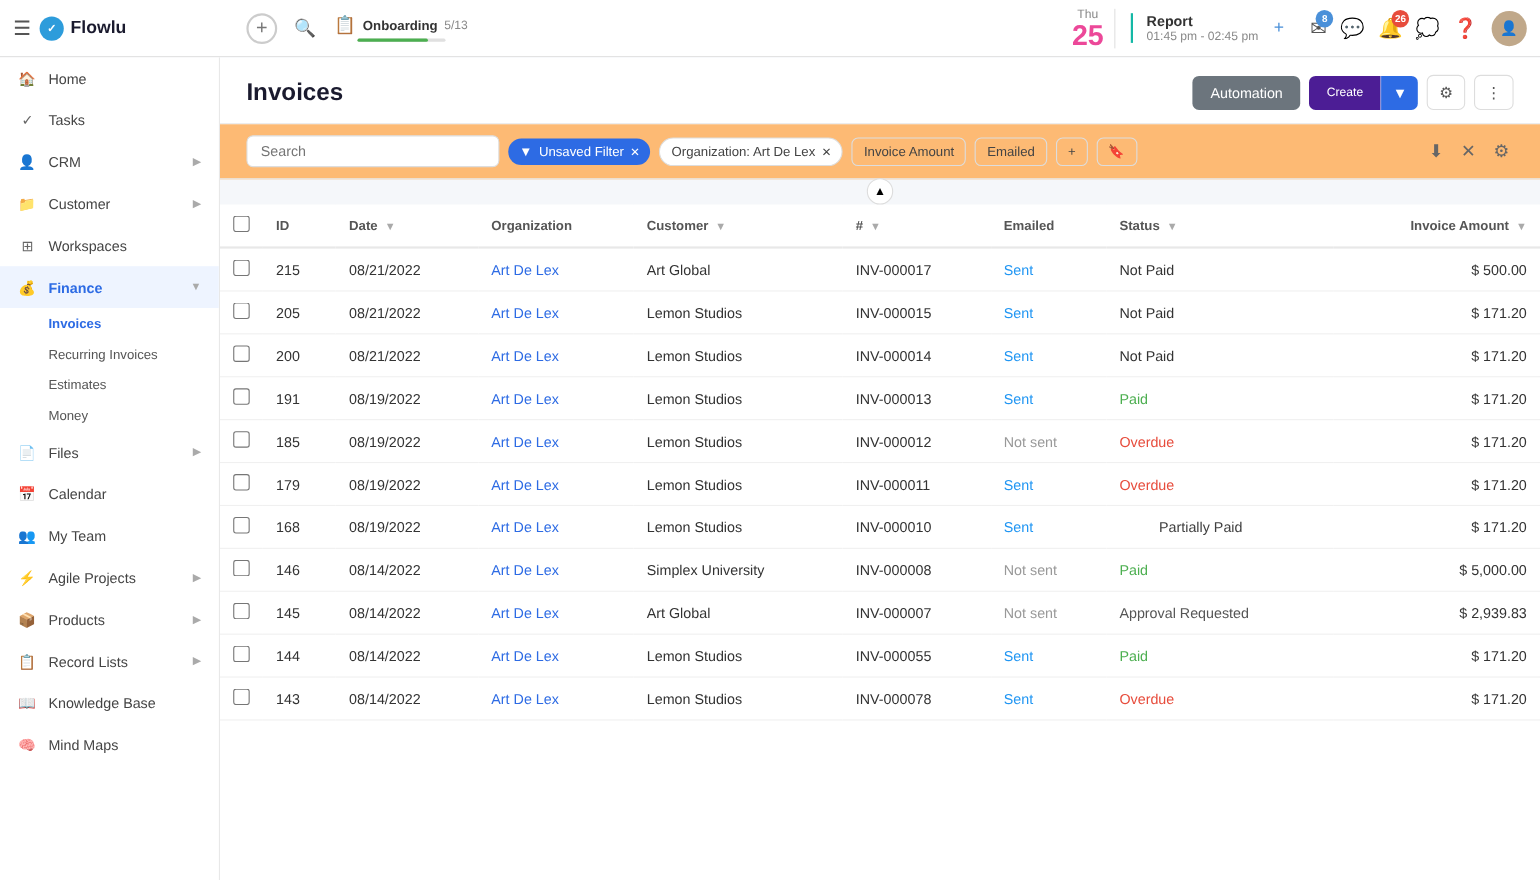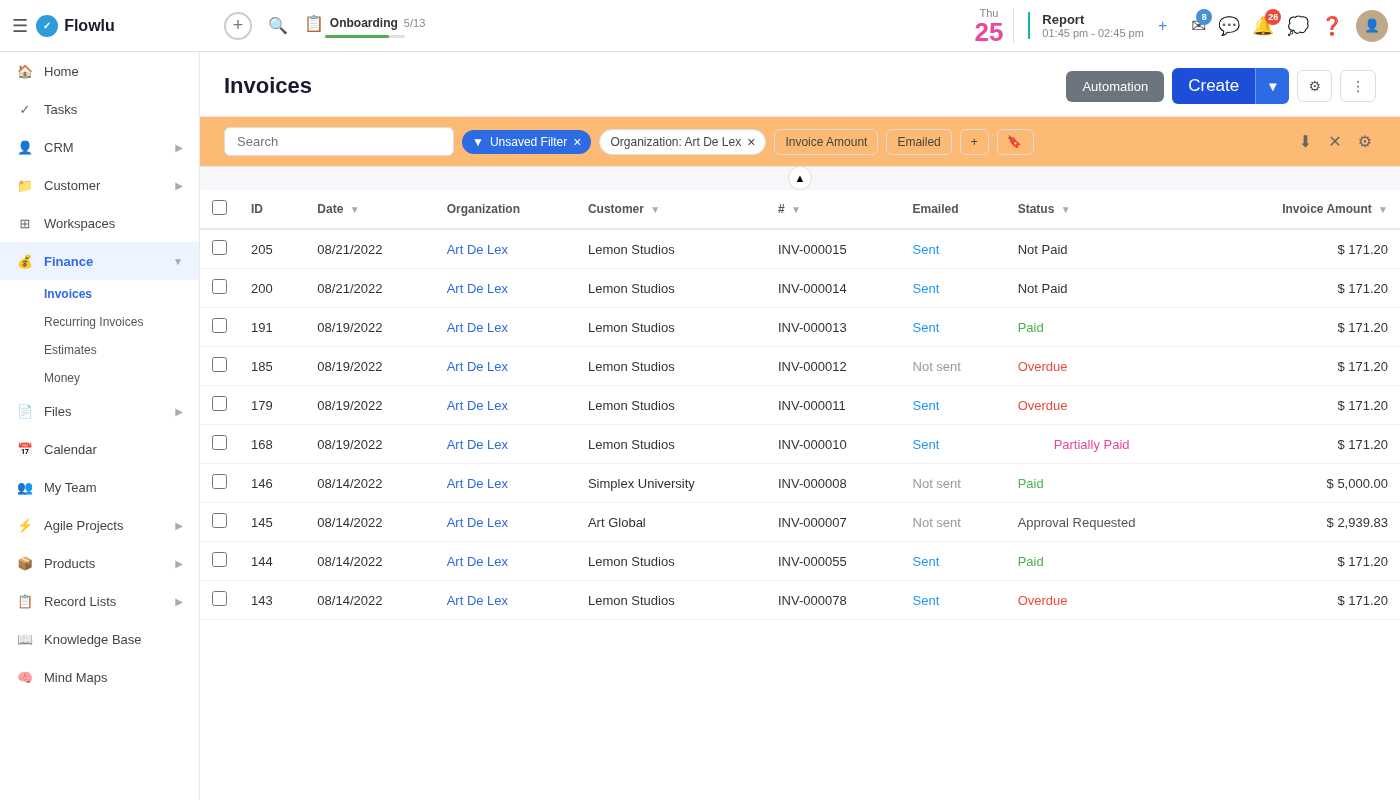--- a/index.html
+++ b/index.html
@@ -43,21 +43,21 @@
     .sidebar-sub { padding-left: 44px; }
     .sidebar-sub-item { padding: 7px 16px 7px 0; cursor: pointer; color: #555; font-size: 12px; display: block; }
     .sidebar-sub-item.active { color: #2d6be4; font-weight: 600; }
 
     
     .main { flex: 1; display: flex; flex-direction: column; overflow: hidden; background: #f5f7fa; }
     .main-header { background: #fff; padding: 16px 24px 12px; border-bottom: 1px solid #e8e8e8; display: flex; align-items: center; justify-content: space-between; flex-shrink: 0; }
     .page-title { font-size: 22px; font-weight: 600; color: #1a1a2e; }
     .header-actions { display: flex; align-items: center; gap: 8px; }
     .btn-automation { background: #6c757d; color: #fff; border: none; padding: 8px 16px; border-radius: 6px; cursor: pointer; font-size: 13px; font-weight: 500; }
-    .btn-create { background: #1d4ed8; color: #fff; border: none; padding: 8px 16px; border-radius: 6px 0 0 6px; cursor: pointer; font-size: 17px; font-weight: 500; text-align: center; }
+    .btn-create { background: #4c1d95; color: #fff; border: none; padding: 8px 16px; border-radius: 6px 0 0 6px; cursor: pointer; font-size: 11px; font-weight: 500; text-align: center; }
     .btn-create-dropdown { background: #2d6be4; color: #fff; border: none; padding: 8px 10px; border-radius: 0 6px 6px 0; cursor: pointer; border-left: 1px solid rgba(255,255,255,0.3); }
     .btn-icon { background: none; border: 1px solid #ddd; padding: 7px 10px; border-radius: 6px; cursor: pointer; color: #555; font-size: 14px; }
 
     
     .filter-bar { background: #fdba74; padding: 10px 24px; border-bottom: 1px solid #e8e8e8; display: flex; align-items: center; gap: 8px; flex-shrink: 0; }
     .search-input { border: 1px solid #ddd; border-radius: 6px; padding: 6px 12px; font-size: 13px; width: 230px; outline: none; color: #333; }
     .filter-chip { display: flex; align-items: center; gap: 6px; padding: 5px 10px; border-radius: 20px; font-size: 12px; cursor: pointer; }
     .filter-chip.blue { background: #2d6be4; color: #fff; }
     .filter-chip.outline { background: #fff; border: 1px solid #ddd; color: #444; }
     .chip-close { cursor: pointer; font-size: 14px; line-height: 1; }
@@ -74,21 +74,21 @@
     tbody tr { border-bottom: 1px solid #f0f0f0; }
     td { padding: 10px 12px; font-size: 13px; color: #333; }
     .checkbox-col { width: 36px; }
     .checkbox { width: 15px; height: 15px; cursor: pointer; }
     .org-link { color: #2d6be4; cursor: pointer; }
     .emailed-sent { color: #2196F3; cursor: pointer; }
     .emailed-notsent { color: #999; }
     .status-paid { color: #4CAF50; font-weight: 500; }
     .status-notpaid { color: #333; }
     .status-overdue { color: #e74c3c; font-weight: 500; }
-    .status-partial { color: #ec4899; font-weight: 500; padding-left: 36px; }
+    .status-partial { color: #404040; font-weight: 500; padding-left: 36px; }
     .status-approval { color: #555; }
     .amount { text-align: right; font-size: 13px; }
 
     
     .table-footer { background: #fff; border-top: 1px solid #e8e8e8; padding: 10px 24px; display: flex; align-items: center; gap: 24px; flex-shrink: 0; }
     .footer-stat { font-size: 12px; color: #555; }
     .footer-stat strong { font-weight: 600; }
 
     
     .scroll-indicator { position: relative; display: flex; justify-content: center; }
@@ -275,20 +275,33 @@
             <th>Date <span class="sort-icon">▼</span></th>
             <th>Organization</th>
             <th>Customer <span class="sort-icon">▼</span></th>
             <th># <span class="sort-icon">▼</span></th>
             <th>Emailed</th>
             <th>Status <span class="sort-icon">▼</span></th>
             <th style="text-align:right;">Invoice Amount <span class="sort-icon">▼</span></th>
           </tr>
         </thead>
         <tbody id="table-body">
+        <tr>
+      <td class="checkbox-col">
+        <input type="checkbox" class="checkbox" style="">
+      </td>
+      <td>215</td>
+      <td>08/21/2022</td>
+      <td><span class="org-link">Art De Lex</span></td>
+      <td>Art Global</td>
+      <td>INV-000017</td>
+      <td><span class="emailed-sent">Sent</span></td>
+      <td><span class="status-notpaid">Not Paid</span></td>
+      <td class="amount">$ 500.00</td>
+    </tr>
             <tr>
       <td class="checkbox-col">
         <input type="checkbox" class="checkbox" style="">
       </td>
       <td>205</td>
       <td>08/21/2022</td>
       <td><span class="org-link">Art De Lex</span></td>
       <td>Lemon Studios</td>
       <td>INV-000015</td>
       <td><span class="emailed-sent">Sent</span></td>

